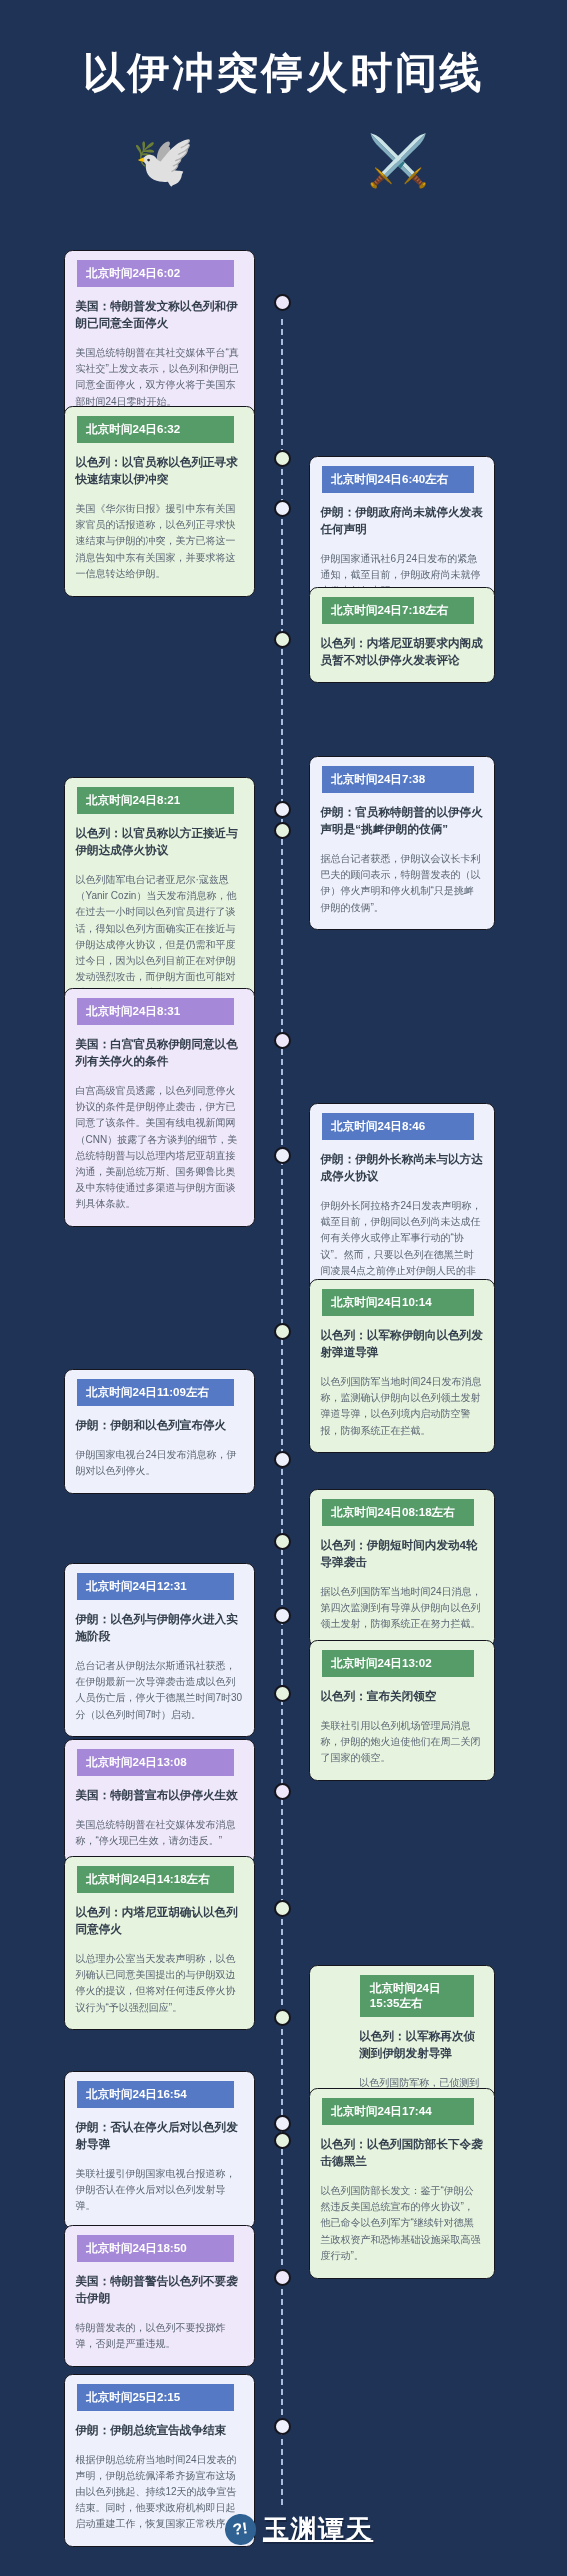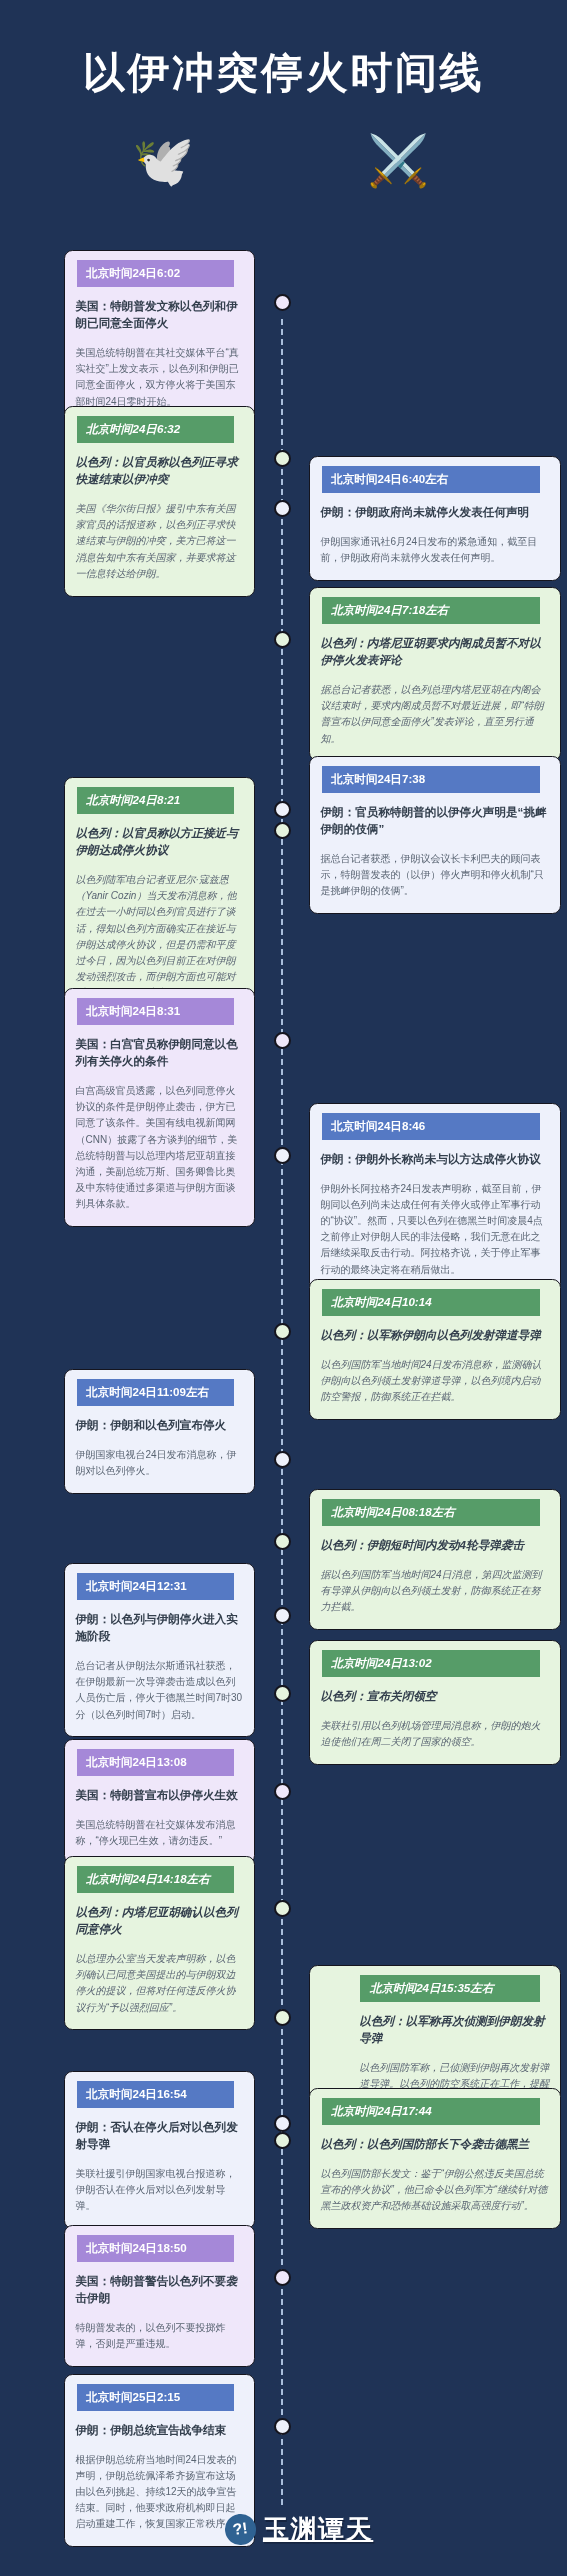--- a/index.html
+++ b/index.html
@@ -54,23 +54,23 @@
   .dot.iran{background:var(--iran-bg,#EEF1FB);}
   .card{
     position:absolute;
     box-sizing:border-box;
     border:1.6px solid var(--card-border,#15151E);
     border-radius:8.4px;
     padding:6.3px 6.3px 13.7px 6.3px;
     z-index:3;
   }
   .card.left{left:64px;width:191px;}
-  .card.right{left:309px;width:252px;}
+  .card.right{left:309px;width:186px;}
   .card.us{background:var(--us-bg,#EFE7FA);}
-  .card.israel{background:var(--israel-bg,#E6F4DF);font-style:italic;}
+  .card.israel{background:var(--israel-bg,#E6F4DF);}
   .card.iran{background:var(--iran-bg,#EEF1FB);}
   .badge{
     display:block;
     margin:3.2px 13.7px 9.5px 5.3px;
     padding:5.8px 9.5px;
     border-radius:0;
     font-size:11.6px;
     font-weight:700;
     color:var(--badge-text,#FFFFFF);
     background:#777;
@@ -145,21 +145,20 @@
       <div class="dot israel" style="top: 450px;"></div>
       <article class="card right iran" style="top: 456px;">
     <div class="badge">北京时间24日6:40左右</div>
     <h2 class="card-title">伊朗：伊朗政府尚未就停火发表任何声明</h2>
     <p class="card-body">伊朗国家通讯社6月24日发布的紧急通知，截至目前，伊朗政府尚未就停火发表任何声明。</p>
   </article>
       <div class="dot iran" style="top: 500px;"></div>
       <article class="card right israel" style="top: 587px;">
     <div class="badge">北京时间24日7:18左右</div>
     <h2 class="card-title">以色列：内塔尼亚胡要求内阁成员暂不对以伊停火发表评论</h2>
-    <p class="card-body">据总台记者获悉，以色列总理内塔尼亚胡在内阁会议结束时，要求内阁成员暂不对最近进展，即“特朗普宣布以伊同意全面停火”发表评论，直至另行通知。</p>
   </article>
       <div class="dot israel" style="top: 631px;"></div>
       <article class="card right iran" style="top: 756px;">
     <div class="badge">北京时间24日7:38</div>
     <h2 class="card-title">伊朗：官员称特朗普的以伊停火声明是“挑衅伊朗的伎俩”</h2>
     <p class="card-body">据总台记者获悉，伊朗议会议长卡利巴夫的顾问表示，特朗普发表的（以伊）停火声明和停火机制“只是挑衅伊朗的伎俩”。</p>
   </article>
       <div class="dot iran" style="top: 801px;"></div>
       <article class="card left israel" style="top: 777px;">
     <div class="badge">北京时间24日8:21</div>

